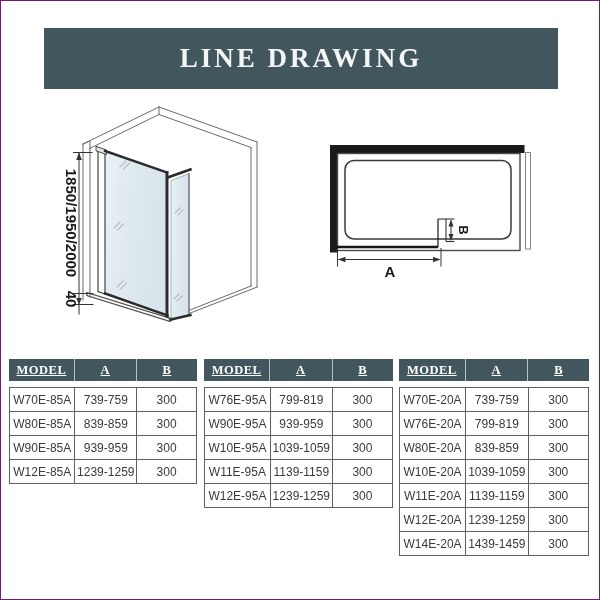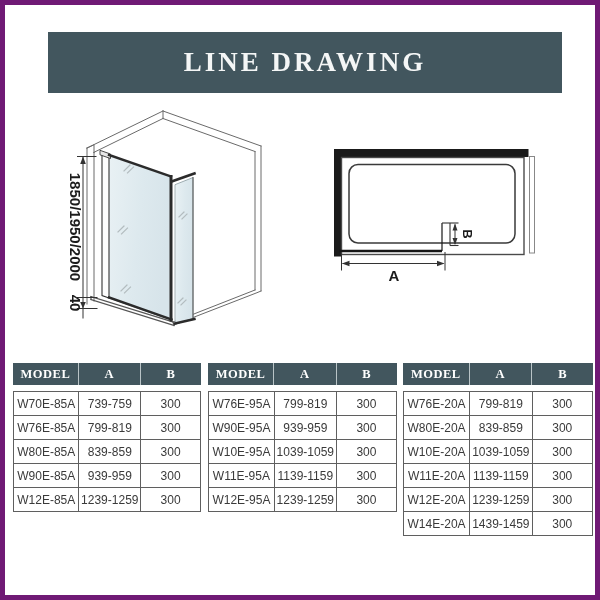--- a/index.html
+++ b/index.html
@@ -1,18 +1,18 @@
 <!DOCTYPE html>
 <html><head>
 <meta charset="utf-8">
 <style>
   html,body{margin:0;padding:0;background:#fff;}
   #app{
     position:relative;width:600px;height:600px;box-sizing:border-box;
-    border:5px solid #701a75;background:#fff;overflow:hidden;
+    border:1px solid #701a75;background:#fff;overflow:hidden;
     font-family:"Liberation Sans",sans-serif;
   }
   
   .banner{
     position:absolute;left:43px;top:27px;width:514px;height:61px;
     background:#42565e;color:#f4f6f6;text-align:center;line-height:61px;
     font-family:"Liberation Serif",serif;font-weight:bold;font-size:27px;
     letter-spacing:3px;
   }
   
@@ -22,21 +22,21 @@
   .t1{left:8px;width:188px;}
   .t2{left:203px;width:189px;}
   .t3{left:398px;width:190px;}
   .thead{
     display:flex;height:22px;background:#42565e;color:#fff;
     font-family:"Liberation Serif",serif;font-weight:bold;font-size:12.5px;
     letter-spacing:.5px;margin-bottom:6px;
   }
   .thead .hc{
     display:flex;align-items:center;justify-content:center;
-    border-right:1px solid #b9c4c7;box-sizing:border-box;
+    border-right:1px solid #b9c4c7;box-sizing:border-box;text-decoration:underline;
   }
   .thead .hc:last-child{border-right:none;}
   .c-model{width:35%;} .c-a{width:33%;} .c-b{width:32%;}
   table.data{
     width:100%;border-collapse:collapse;table-layout:fixed;
     font-size:12px;color:#3a3a3a;border-radius:26px;
   }
   table.data td{
     border:1.3px solid #5f5f5f;text-align:center;height:23px;
     padding:0;white-space:nowrap;
@@ -165,25 +165,20 @@
           <col class="a">
           <col class="b">
         </colgroup>
         <tbody>
       <tr>
             <td>W70E-85A</td>
             <td>739-759</td>
             <td>300</td>
           </tr>
       <tr>
-            <td>W76E-85A</td>
-            <td>799-819</td>
-            <td>300</td>
-          </tr>
-      <tr>
             <td>W80E-85A</td>
             <td>839-859</td>
             <td>300</td>
           </tr>
       <tr>
             <td>W90E-85A</td>
             <td>939-959</td>
             <td>300</td>
           </tr>
       <tr>
@@ -244,20 +239,25 @@
       <div class="hc c-b">B</div>
     </div>
     <table class="data">
         <colgroup>
           <col class="model">
           <col class="a">
           <col class="b">
         </colgroup>
         <tbody>
       <tr>
+            <td>W70E-20A</td>
+            <td>739-759</td>
+            <td>300</td>
+          </tr>
+      <tr>
             <td>W76E-20A</td>
             <td>799-819</td>
             <td>300</td>
           </tr>
       <tr>
             <td>W80E-20A</td>
             <td>839-859</td>
             <td>300</td>
           </tr>
       <tr>

